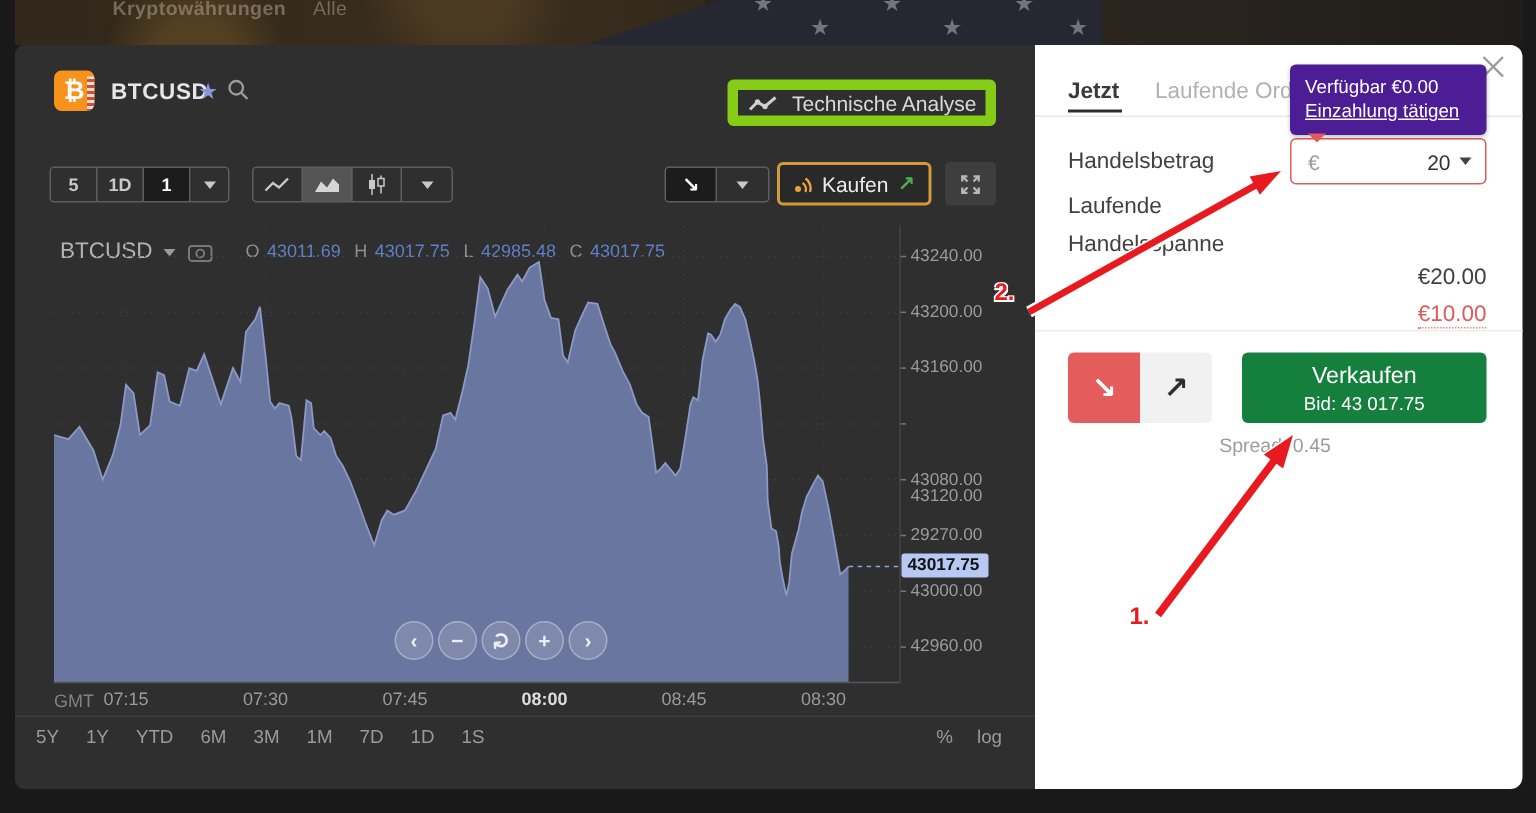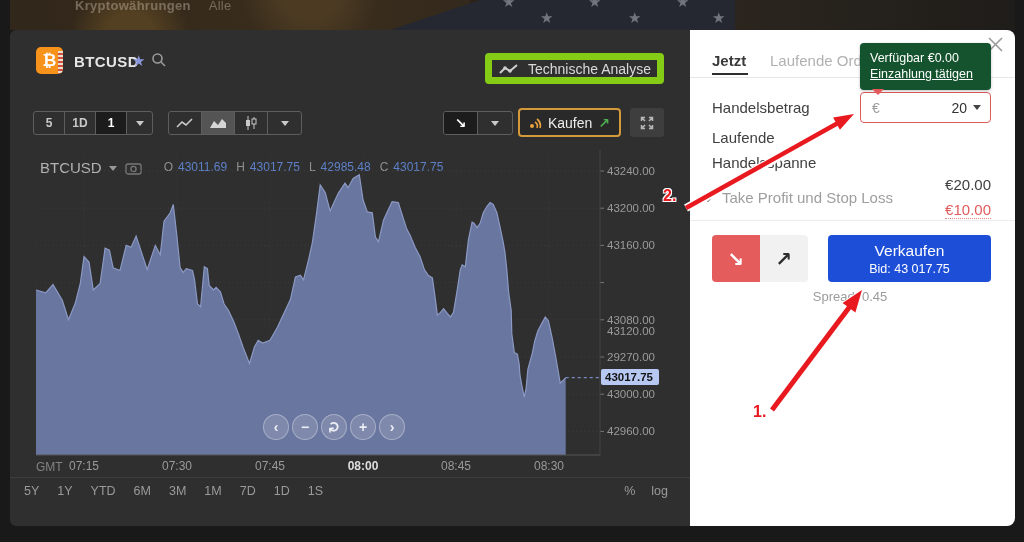--- a/index.html
+++ b/index.html
@@ -84,21 +84,21 @@
   #footer-right { margin-left:auto; display:flex; gap:16px; margin-right:22px; }
 
   
   #trade-panel { left:690px; top:30px; width:325px; height:496px; background:#ffffff; border-radius:0 8px 8px 0; }
   #close-btn { left:296px; top:5px; width:20px; height:20px; }
   #tab-jetzt { left:22px; top:22px; color:#3a3a3a; font-size:15px; font-weight:bold; }
   #tab-underline { left:22px; top:43px; width:36px; height:2px; background:#2e2e2e; }
   #tab-laufende { left:80px; top:22px; color:#b1b1b1; font-size:15px; }
   #tab-divider { left:0; top:47px; width:325px; height:1px; background:#e7e7e7; }
 
-  #deposit-tooltip { left:170px; top:13px; width:131px; height:47px; background:#14532d; border-radius:4px;
+  #deposit-tooltip { left:170px; top:13px; width:131px; height:47px; background:#4c1d95; border-radius:4px;
     color:#fff; font-size:12.5px; padding:7px 10px; line-height:16px; box-shadow:0 1px 3px rgba(0,0,0,.25); z-index:5; }
   #deposit-tooltip .link { text-decoration:underline; }
   #tooltip-caret { left:182px; top:59px; width:0; height:0; border-left:6px solid transparent;
     border-right:6px solid transparent; border-top:6px solid #e4595b; z-index:5; }
 
   #amount-label { left:22px; top:69px; color:#414141; font-size:15px; }
   #amount-field { left:170px; top:62px; width:131px; height:31px; border:1px solid #dd5b5c; border-radius:4px;
     background:#fff; display:flex; align-items:center; }
   #amount-currency { color:#9a9a9a; font-size:14px; margin-left:11px; }
   #amount-input { flex:1; border:none; outline:none; text-align:right; font-size:14px; color:#333; width:60px;
@@ -112,21 +112,21 @@
 
   #tp-row { left:16px; top:158px; display:flex; align-items:center; gap:10px; }
   #tp-chevron { color:#8a8a8a; font-size:18px; line-height:18px; }
   #tp-label { color:#9e9e9e; font-size:15px; }
   #panel-divider { left:0; top:190px; width:325px; height:1px; background:#ededed; }
 
   #sell-dir-btn { left:22px; top:205px; width:48px; height:47px; background:#e45c5c; border-radius:4px 0 0 4px;
     display:flex; align-items:center; justify-content:center; color:#fff; font-size:20px; font-weight:bold; }
   #buy-dir-btn { left:70px; top:205px; width:48px; height:47px; background:#f1f1f1; border-radius:0 4px 4px 0;
     display:flex; align-items:center; justify-content:center; color:#2e2e2e; font-size:20px; font-weight:bold; }
-  #verkaufen-btn { left:138px; top:205px; width:163px; height:47px; background:#1d4ed8; border-radius:4px;
+  #verkaufen-btn { left:138px; top:205px; width:163px; height:47px; background:#15803d; border-radius:4px;
     display:flex; flex-direction:column; align-items:center; justify-content:center; color:#fff; }
   #verkaufen-label { font-size:15.5px; }
   #verkaufen-sub { font-size:12.5px; margin-top:2px; }
   #spread-note { left:60px; top:259px; width:200px; text-align:center; color:#9c9c9c; font-size:13px; }
 
   
   #annot-svg { left:0; top:0; z-index:40; pointer-events:none; }
   .annot-num { position:absolute; z-index:41; color:#e8191f; font-size:16px; font-weight:bold;
     text-shadow:-1px -1px 0 #fff,1px -1px 0 #fff,-1px 1px 0 #fff,1px 1px 0 #fff; }
   #annot-1 { left:753px; top:403px; }
@@ -363,24 +363,20 @@
 
   <div class="info-row abs" style="top:99px">
     <span class="lbl">Laufende</span>
     <span class="val">€20.00</span>
   </div>
   <div class="info-row abs" style="top:124px">
     <span class="lbl">Handelsspanne</span>
     <span class="val warn">€10.00</span>
   </div>
 
-  <div id="tp-row" class="abs">
-    <span id="tp-chevron">›</span>
-    <span id="tp-label">Take Profit und Stop Loss</span>
-  </div>
   <div id="panel-divider" class="abs"></div>
 
   <div id="sell-dir-btn" class="abs">
     <span>↘</span>
   </div>
   <div id="buy-dir-btn" class="abs">
     <span>↗</span>
   </div>
   <div id="verkaufen-btn" class="abs">
     <span id="verkaufen-label">Verkaufen</span>

